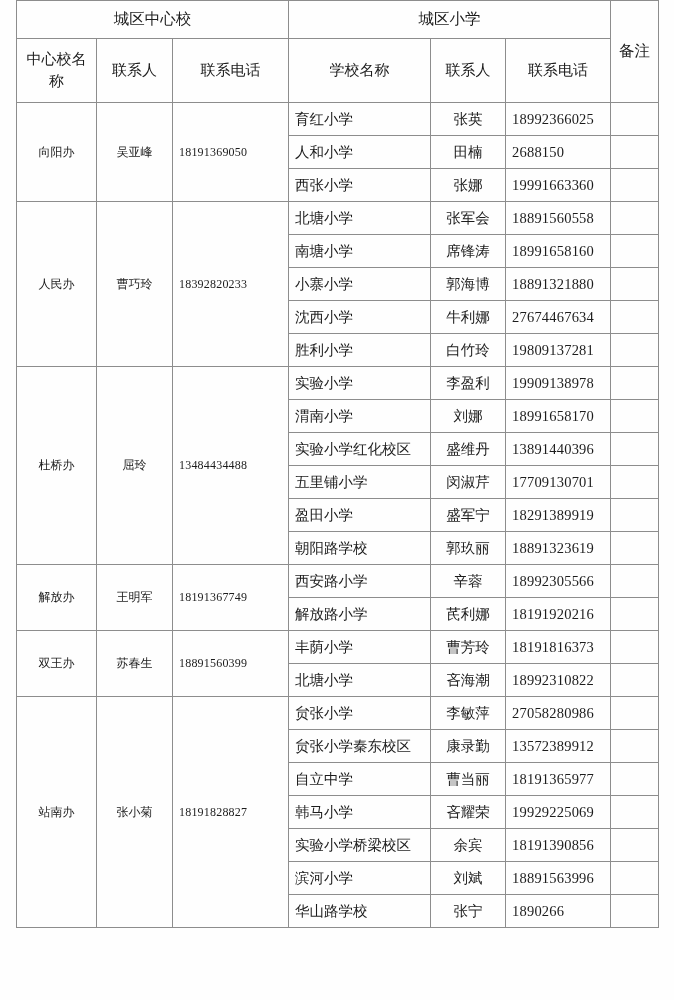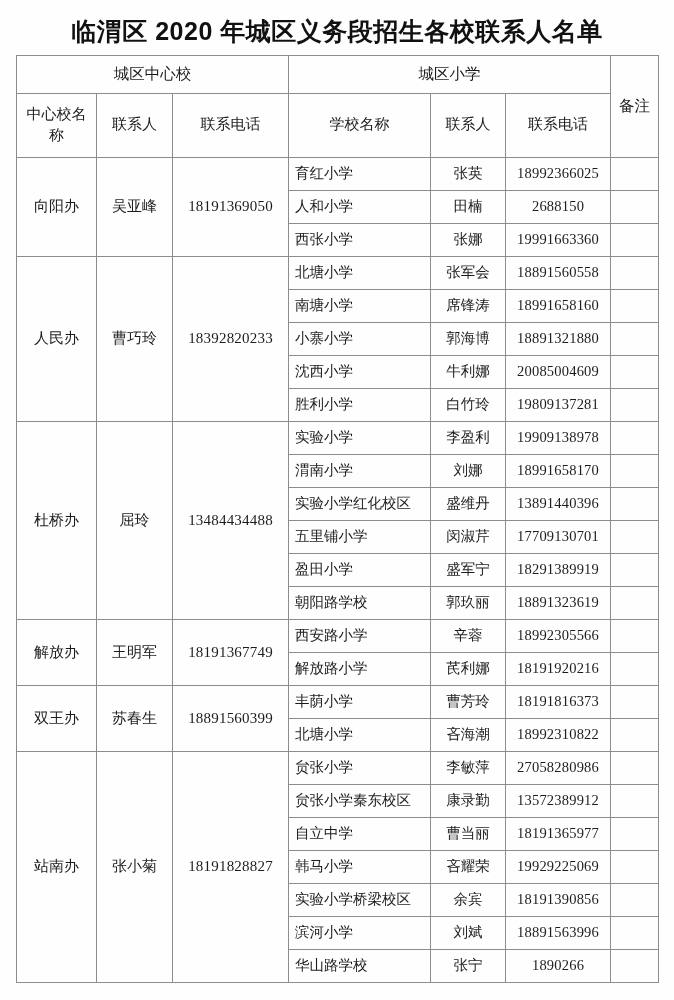--- a/index.html
+++ b/index.html
@@ -47,21 +47,21 @@
     border: 1px solid #8d8d8d;
     padding: 0 6px;
     font-weight: normal;
     color: #1c1c1c;
     vertical-align: middle;
     overflow: hidden;
     white-space: nowrap;
   }
   .c-center   { text-align: center; }
   .c-left     { text-align: left; padding-left: 10px; }
-  .c-phone    { text-align: center; letter-spacing: 0.2px; }
+  .c-phone    { text-align: left; letter-spacing: 0.2px; }
 
   
   col.w1 { width: 80px; }
   col.w2 { width: 76px; }
   col.w3 { width: 116px; }
   col.w4 { width: 142px; }
   col.w5 { width: 75px; }
   col.w6 { width: 105px; }
   col.w7 { width: 48px; }
 
@@ -72,21 +72,21 @@
   tr.colhdr td {
     height: 63px;
     font-size: 15px;
     line-height: 1.45;
     white-space: normal;
   }
   tr.datarow td {
     height: 32px;
   }
   td.center-school {
-    font-size: 15px;
+    font-size: 12px;
   }
   .watermark {
     position: absolute;
     right: 14px;
     bottom: 4px;
     font-family: "Liberation Sans", "DejaVu Sans", sans-serif;
     font-size: 17px;
     font-weight: bold;
     color: rgba(58,58,58,0.72);
     letter-spacing: 0.3px;
@@ -100,21 +100,20 @@
   .obscured {
     color: rgba(40,40,40,0.45);
     margin-top: 28px;
   }
 </style>
 </head>
 <body>
 
 <div class="page">
 
-  <div class="doc-title">临渭区 2020 年城区义务段招生各校联系人名单</div>
 
   <div class="table-wrap">
     <table class="main">
       <colgroup>
         <col class="w1">
           <col class="w2">
           <col class="w3">
         <col class="w4">
           <col class="w5">
           <col class="w6">
@@ -172,21 +171,21 @@
           </tr>
           <tr class="datarow">
             <td class="c-left">小寨小学</td>
             <td class="c-center">郭海博</td>
             <td class="c-phone">18891321880</td>
             <td class="c-center"></td>
           </tr>
           <tr class="datarow">
             <td class="c-left">沈西小学</td>
             <td class="c-center">牛利娜</td>
-            <td class="c-phone">20085004609</td>
+            <td class="c-phone">27674467634</td>
             <td class="c-center"></td>
           </tr>
           <tr class="datarow">
             <td class="c-left">胜利小学</td>
             <td class="c-center">白竹玲</td>
             <td class="c-phone">19809137281</td>
             <td class="c-center"></td>
           </tr>
           <tr class="datarow">
             <td class="c-center center-school" rowspan="6">杜桥办</td>

